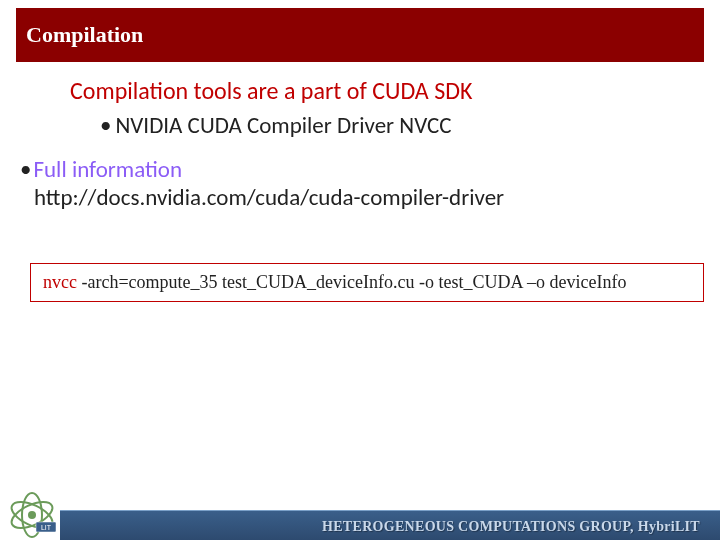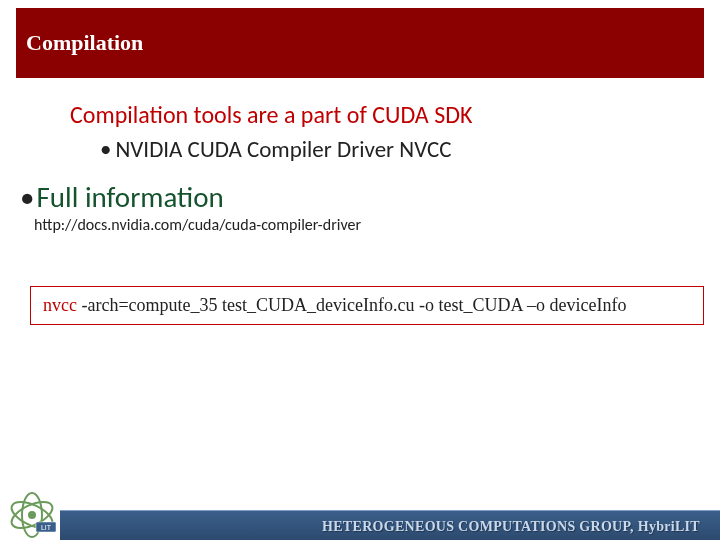--- a/index.html
+++ b/index.html
@@ -8,57 +8,57 @@
     height: 540px;
     background: #ffffff;
     font-family: Calibri, Arial, sans-serif;
     position: relative;
     overflow: hidden;
   }
   .title-bar {
     background: #8b0000;
     color: #ffffff;
     margin: 8px 16px 0 16px;
-    padding: 22px 10px;
+    padding: 14px 10px;
     font-size: 22px;
     font-weight: bold;
     font-family: "Times New Roman", serif;
   }
   .content {
-    padding: 22px 30px 0 20px;
+    padding: 14px 30px 0 20px;
   }
   .subtitle {
     color: #c00000;
     font-size: 24px;
     margin-left: 50px;
     margin-bottom: 6px;
   }
   .bullet1 {
     font-size: 23px;
     color: #222;
     margin-left: 80px;
     margin-bottom: 16px;
   }
   .bullet1::before {
     content: "•";
     margin-right: 4px;
     color: #222;
   }
   .bullet2 {
-    font-size: 29px;
-    color: #14532d;
+    font-size: 23px;
+    color: #8b5cf6;
     margin-left: 0px;
   }
   .bullet2::before {
     content: "•";
     margin-right: 2px;
     color: #222;
   }
   .url {
-    font-size: 16px;
+    font-size: 23px;
     color: #222;
     margin-left: 14px;
     line-height: 1.3;
   }
   .command-box {
     border: 1px solid #c00000;
     margin: 50px 16px 0 30px;
     padding: 8px 12px;
     font-family: "Times New Roman", serif;
     font-size: 18px;

